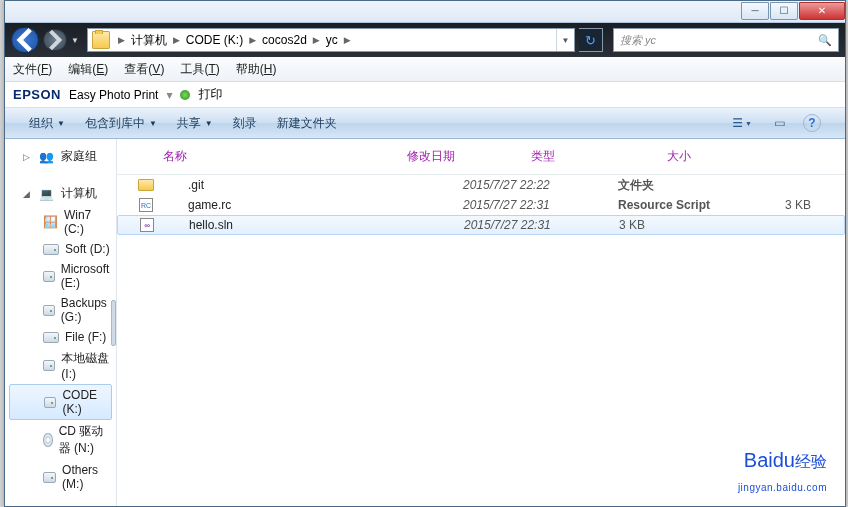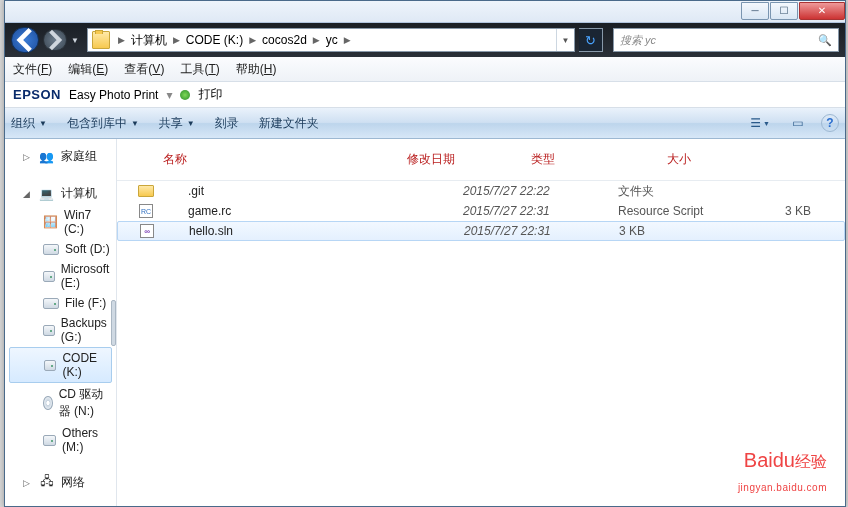--- a/index.html
+++ b/index.html
@@ -32,21 +32,21 @@
   
   .menubar { height:25px; background: linear-gradient(#fbfcfe,#eef2f7); border-bottom:1px solid #d7dfe8; display:flex; align-items:center; padding:0 8px; gap:16px; font-size:12px; color:#222;}
   .menubar .ul { text-decoration: underline; }
 
   
   .epsonbar { height:26px; background:#fff; border-bottom:1px solid #d7dfe8; display:flex; align-items:center; padding:0 8px; gap:8px; font-size:12px;}
   .epson-logo { color:#0a2b6b; font-weight:bold; letter-spacing:.5px; font-size:13px;}
   .epson-dot{ width:10px;height:10px;border-radius:50%; background:radial-gradient(#7ed957,#2a8a2a); display:inline-block; }
 
   
-  .cmdbar { height:31px; background: linear-gradient(#eaf2fb,#cfe0f2 48%,#bdd5ec 52%,#d7e7f7); border-bottom:1px solid #9db8d2; display:flex; align-items:center; padding:0 6px; gap:20px; font-size:12px; color:#1a3a5a;}
+  .cmdbar { height:31px; background: linear-gradient(#eaf2fb,#cfe0f2 48%,#bdd5ec 52%,#d7e7f7); border-bottom:1px solid #9db8d2; display:flex; align-items:center; padding:0 24px; gap:20px; font-size:12px; color:#1a3a5a;}
   .cmd { display:flex; align-items:center; gap:4px; cursor:default;}
   .cmd .dd { font-size:8px; }
   .cmdbar .right { margin-left:auto; display:flex; gap:8px; align-items:center;}
   .cmdbar .right .iconbtn { width:30px; height:22px; display:flex;align-items:center;justify-content:center; color:#2a5a8a;}
   .cmdbar .right .iconbtn.help { color:#2a6ecf; font-weight:bold; border:1px solid #9db8d2; border-radius:50%; width:18px;height:18px; font-size:12px;}
 
   
   .body { display:flex; height: calc(100% - 22px - 34px - 25px - 26px - 31px); }
 
   
@@ -60,38 +60,38 @@
   .ic-drive { background: linear-gradient(#f4f7fa,#cfd9e3); border:1px solid #9aa9b8; border-radius:2px; width:16px;height:11px; position:relative;}
   .ic-drive::after{content:"";position:absolute;right:2px;top:4px;width:2px;height:2px;background:#6a8;} 
   .ic-folder { width:16px;height:12px;background:linear-gradient(#ffe9a8,#f7c94f);border:1px solid #caa63a;border-radius:1px;}
   .ic-home { color:#3b7cc4; }
   .ic-computer { color:#3b7cc4; }
   .ic-cd { width:14px;height:14px;border-radius:50%;background:radial-gradient(#fff 25%,#c9d4df 30%,#e8eef4 70%);border:1px solid #98a8b8;}
   .resize-handle{position:absolute;right:0;top:50%;width:5px;height:46px;transform:translateY(-50%);background:#cfd9e3;border:1px solid #aab7c4;border-radius:2px;}
 
   
   .filepane { flex:1; background:#fff; display:flex; flex-direction:column;}
-  .colhdr { height:42px; display:flex; align-items:center; font-size:12px; color:#b91c1c; border-bottom:1px solid #e7ecf1; padding-left:40px;}
+  .colhdr { height:36px; display:flex; align-items:center; font-size:12px; color:#a21caf; border-bottom:1px solid #e7ecf1; padding-left:40px;}
   .col { padding:0 6px; }
   .col.name { width:244px; }
   .col.date { width:124px; }
   .col.type { width:136px; }
   .col.size { width:60px; text-align:left;font-family:Liberation Mono, monospace;}
   .rows { font-size:12px; color:#222;}
   .row { display:flex; align-items:center; height:20px; padding-left:18px;gap:31px;}
   .row.sel { background: linear-gradient(#f2f8ff,#e4f0fe); border:1px solid #b7d6f5; border-radius:2px;}
   .row .ic-cell{ width:22px; display:flex; justify-content:center;}
   .cell.name { width:244px; display:flex;align-items:center; gap:4px;}
   .cell.date { width:124px; color:#555;font-style:italic;}
-  .cell.type { width:136px; color:#555;}
+  .cell.type { width:136px; color:#555;font-weight:bold;}
   .cell.size { width:60px; text-align:left; color:#555;}
   .ic-rc { width:14px;height:14px;background:#fff;border:1px solid #888;display:flex;align-items:center;justify-content:center;font-size:7px;color:#3070c0;}
   .ic-sln { width:14px;height:14px;background:#fff;border:1px solid #888;display:flex;align-items:center;justify-content:center;font-size:8px;color:#7b3fb5;font-weight:bold;}
 
-  .watermark { position:absolute; right:18px; bottom:10px; color:#ef4444; text-align:right; font-size:20px; pointer-events:none;}
+  .watermark { position:absolute; right:18px; bottom:10px; color:#1d4ed8; text-align:right; font-size:20px; pointer-events:none;}
   .watermark .sm{ font-size:10px; letter-spacing:.5px;}
 </style>
 </head>
 <body>
 
 <div class="window">
 
   <div class="titlebar">
     <div class="win-btns">
       <div class="win-btn" title="Minimize">─</div>
@@ -196,25 +196,29 @@
         <div class="navitem">
             <span class="ic ic-drive"></span>
             <span>Soft (D:)</span>
           </div>
         <div class="navitem">
             <span class="ic ic-drive"></span>
             <span>Microsoft (E:)</span>
           </div>
         <div class="navitem">
             <span class="ic ic-drive"></span>
+            <span>Backups (G:)</span>
+          </div>
+        <div class="navitem">
+            <span class="ic ic-drive"></span>
             <span>File (F:)</span>
           </div>
         <div class="navitem">
             <span class="ic ic-drive"></span>
-            <span>Backups (G:)</span>
+            <span>本地磁盘 (I:)</span>
           </div>
         <div class="navitem sel">
             <span class="ic ic-drive"></span>
             <span>CODE (K:)</span>
           </div>
         <div class="navitem">
             <span class="ic ic-cd"></span>
             <span>CD 驱动器 (N:)</span>
           </div>
         <div class="navitem">

